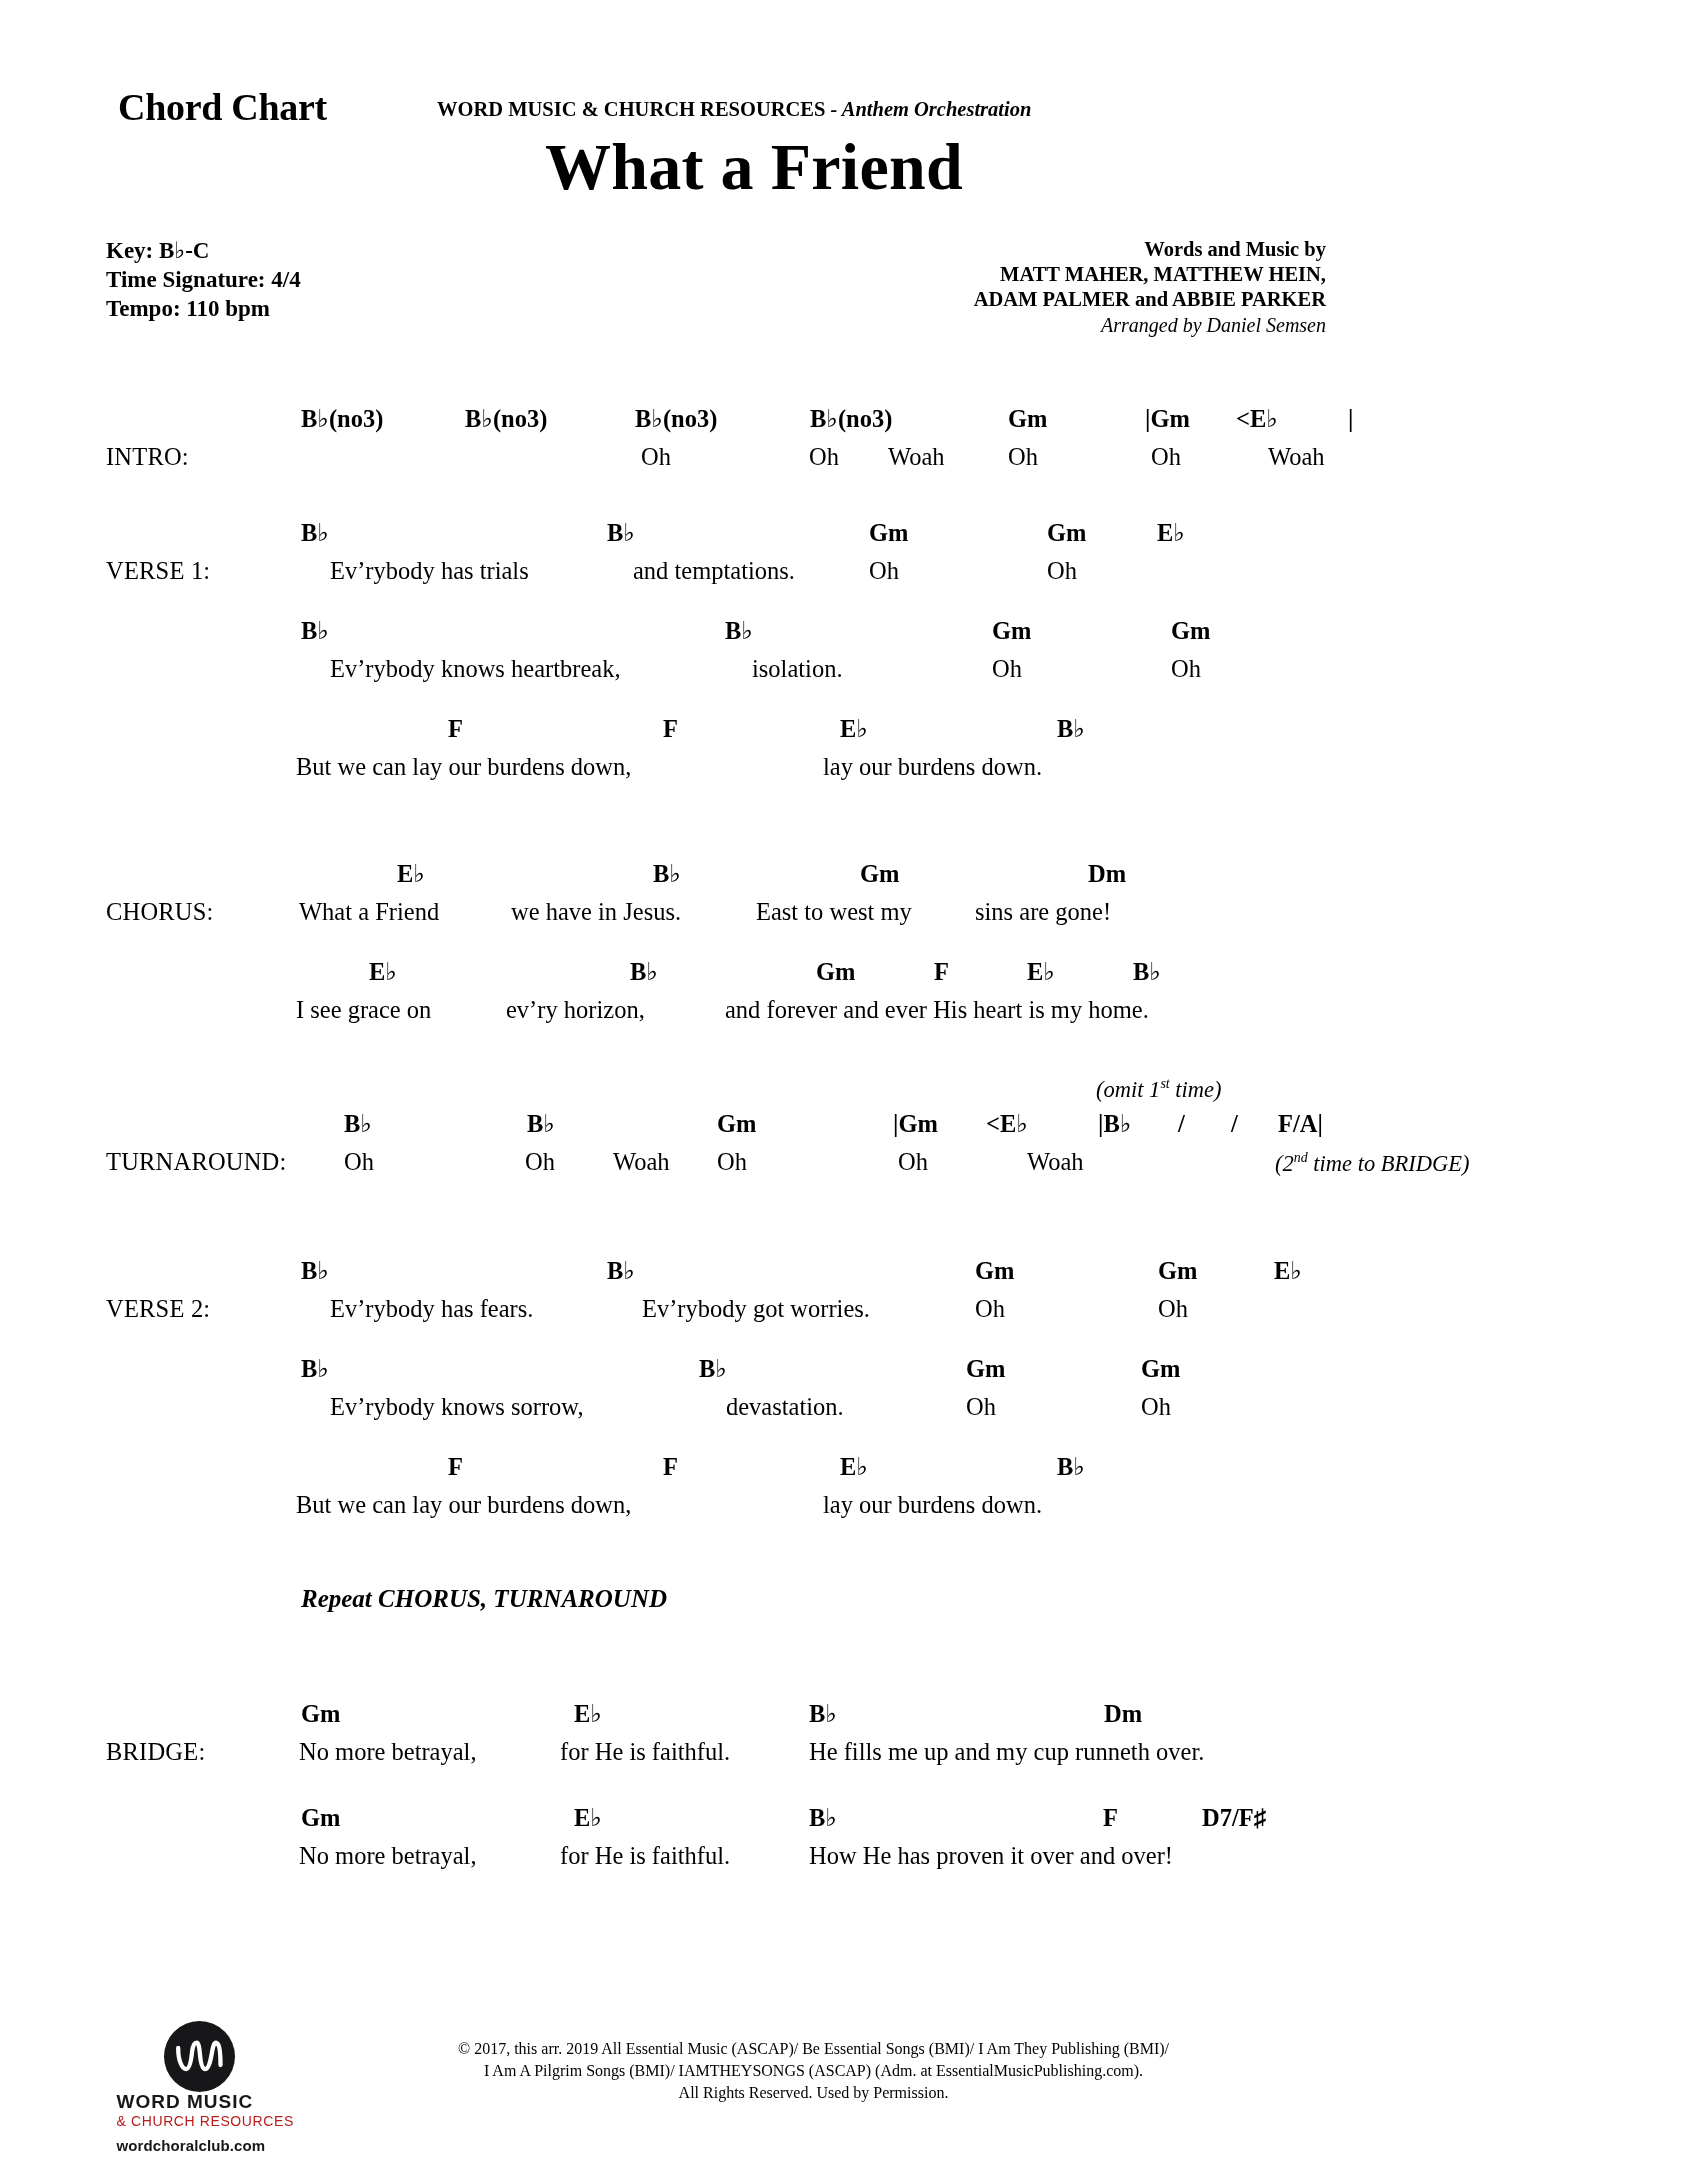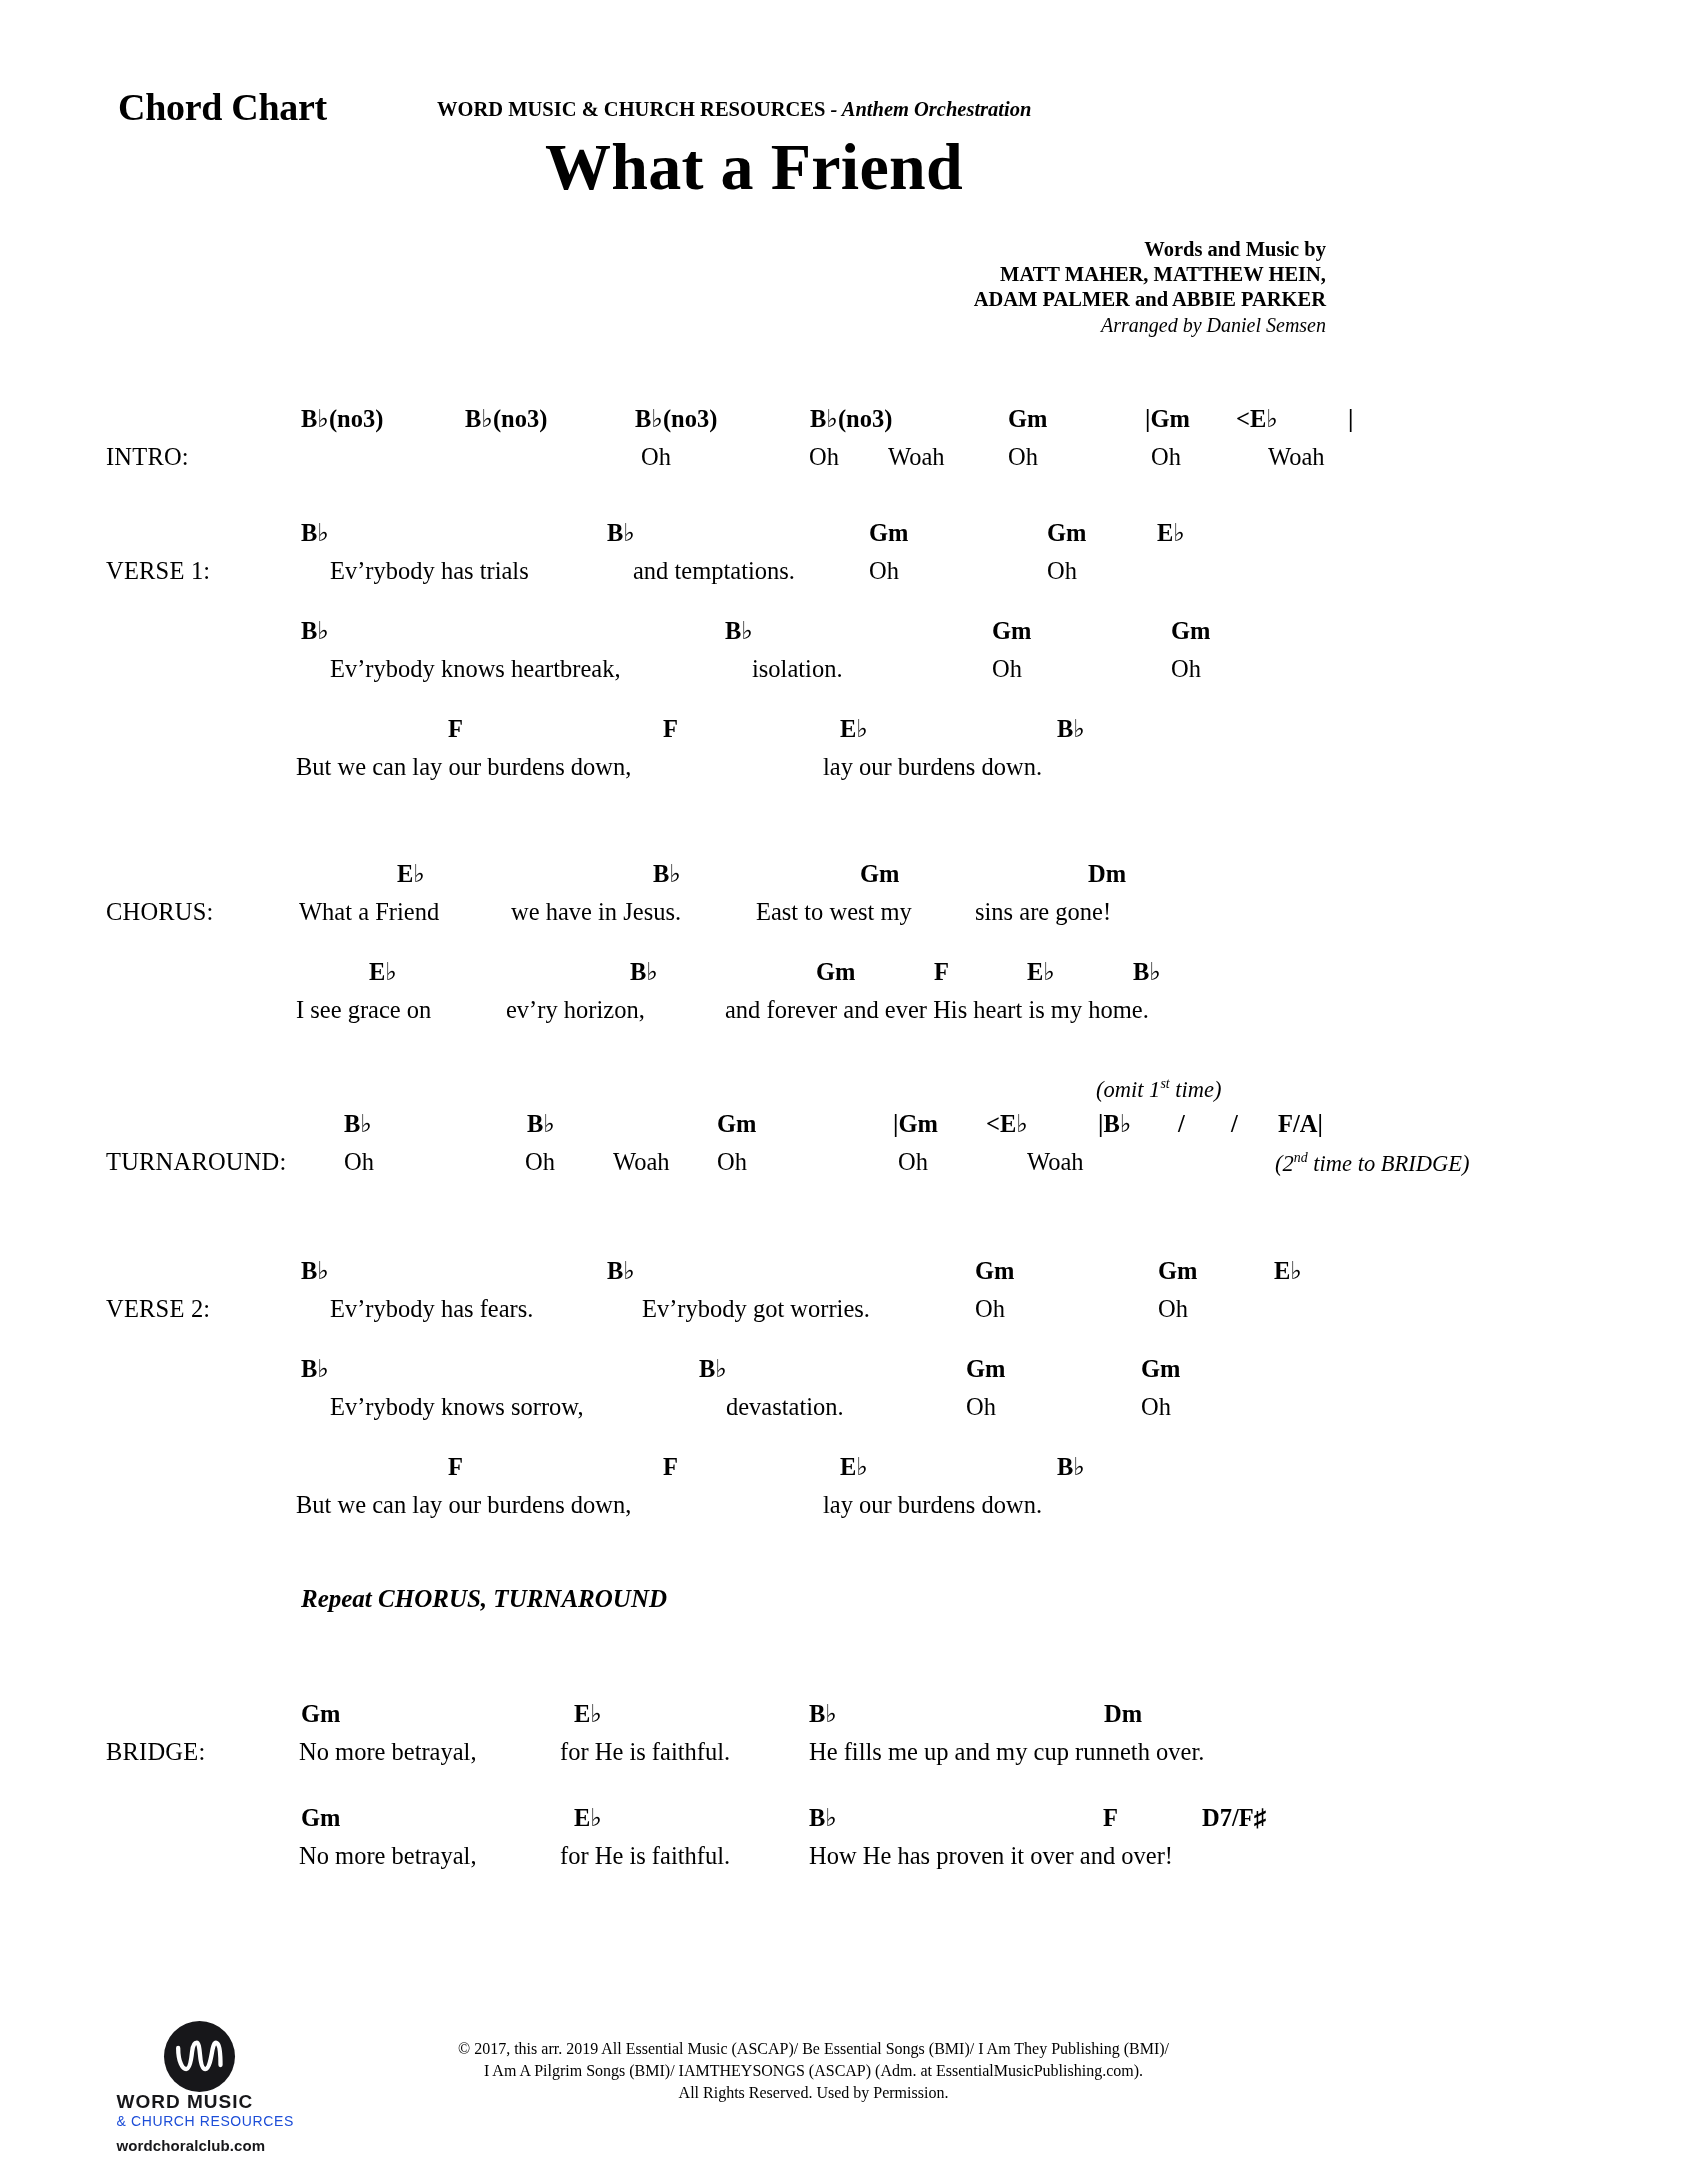--- a/index.html
+++ b/index.html
@@ -153,21 +153,21 @@
   .logo-l1 {
     font-size: 19px;
     font-weight: bold;
     letter-spacing: 1px;
     color: #17171a;
     line-height: 1.1;
   }
   .logo-l2 {
     font-size: 14px;
     letter-spacing: 0.6px;
-    color: #1d4ed8;
+    color: #b91c1c;
     line-height: 1.25;
   }
   .logo-l3 {
     font-size: 15px;
     font-weight: bold;
     letter-spacing: 0.1px;
     color: #17171a;
     margin-top: 8px;
     line-height: 1.1;
   }
@@ -185,20 +185,25 @@
 <body>
 
 <div class="page">
 
   <div class="hdr-chordchart">Chord Chart</div>
 
   <div class="hdr-pub"><span>WORD MUSIC &amp; CHURCH RESOURCES</span><span class="ital"> - Anthem Orchestration</span></div>
 
   <div class="song-title">What a Friend</div>
 
+  <div class="meta-left">
+    <div>Key: B♭-C</div>
+    <div>Time Signature: 4/4</div>
+    <div>Tempo: 110 bpm</div>
+  </div>
 
   <div class="credits">
     <div class="c-l1">Words and Music by</div>
     <div class="c-l2">MATT MAHER, MATTHEW HEIN,</div>
     <div class="c-l3">ADAM PALMER and ABBIE PARKER</div>
     <div class="c-arr">Arranged by Daniel Semsen</div>
   </div>
 
   <div class="sections">
 

